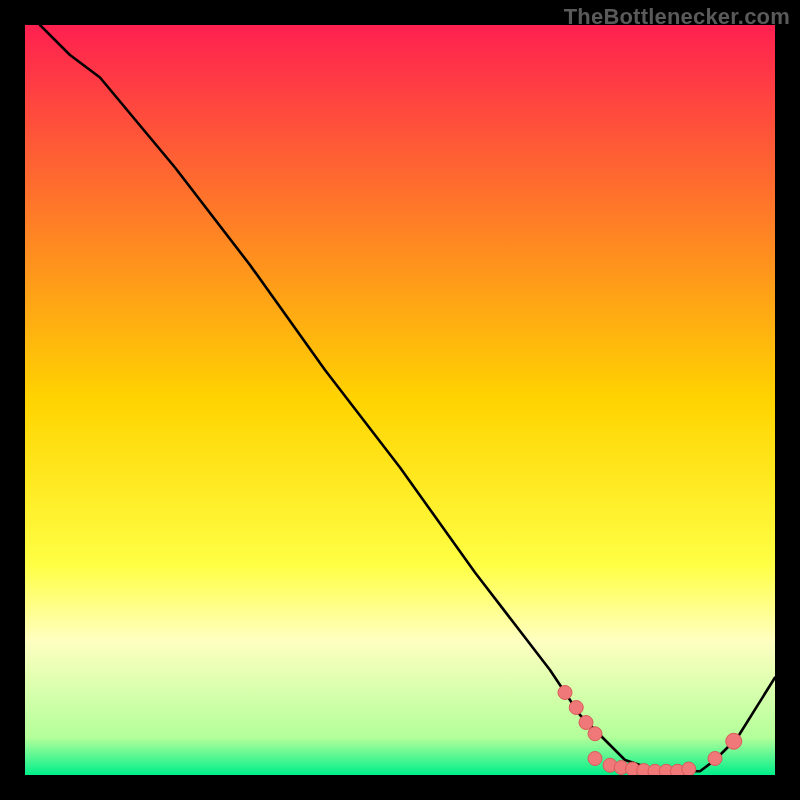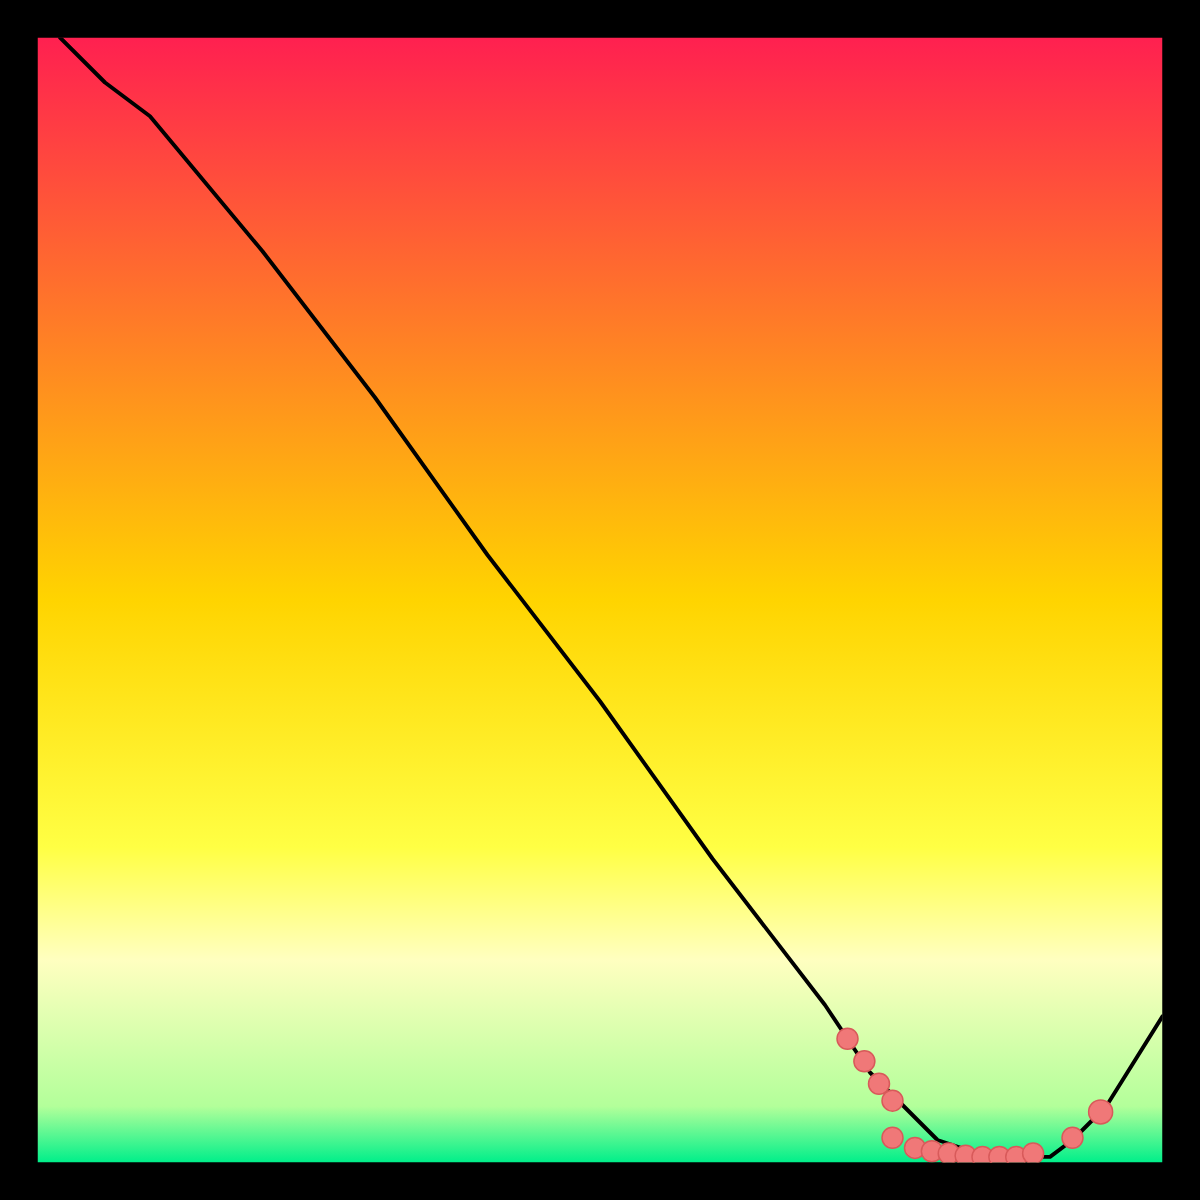--- a/index.html
+++ b/index.html
@@ -34,20 +34,21 @@
     width: 750px;
     height: 750px;
     z-index: 5;
     display: block;
   }
 </style>
 </head>
 <body>
 
 <div class="wrap">
+  <div class="watermark">TheBottlenecker.com</div>
 
   <svg class="chart" viewBox="0 0 750 750" preserveAspectRatio="none">
     <defs>
       <linearGradient id="bg-grad" x1="0" y1="0" x2="0" y2="1">
           <stop offset="0%" stop-color="#ff2050"></stop>
           <stop offset="50%" stop-color="#ffd400"></stop>
           <stop offset="72%" stop-color="#ffff44"></stop>
           <stop offset="82%" stop-color="#ffffc0"></stop>
           <stop offset="95%" stop-color="#b3ff9a"></stop>
           <stop offset="100%" stop-color="#00ef8a"></stop>

